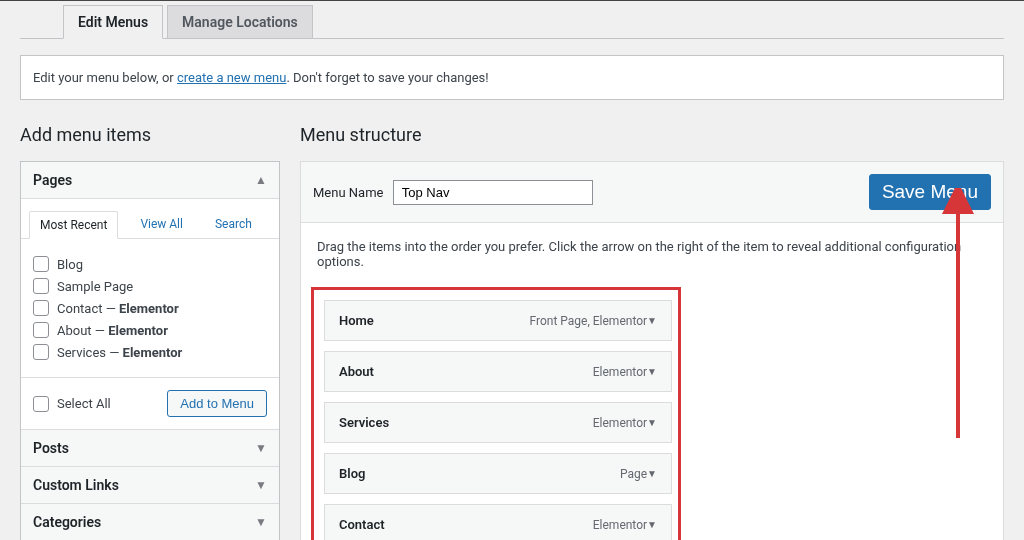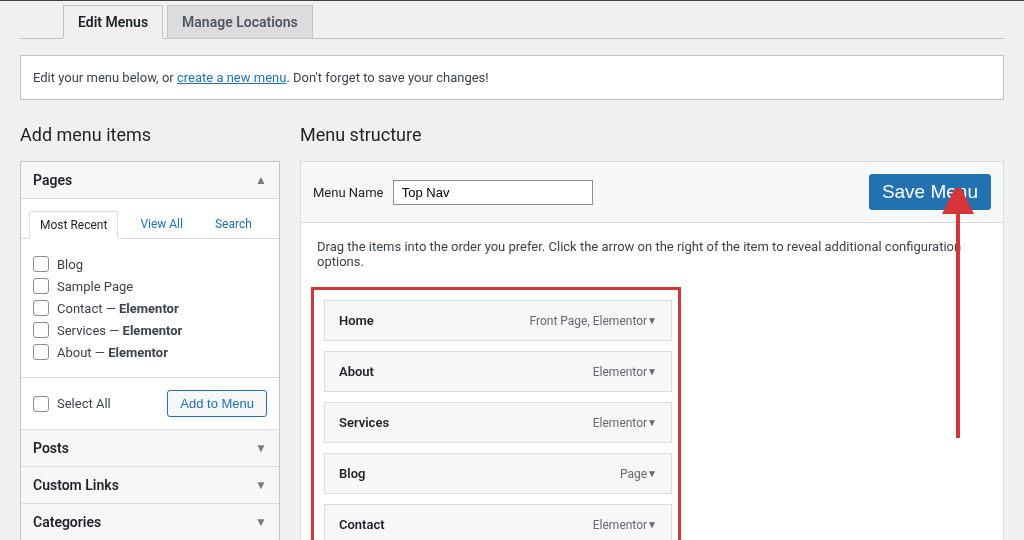--- a/index.html
+++ b/index.html
@@ -222,25 +222,25 @@
             <div class="page-item">
               <input type="checkbox" style="">
               <span>Sample Page</span>
             </div>
             <div class="page-item">
               <input type="checkbox" style="">
               <span><span>Contact</span> <span class="emdash">— <strong>Elementor</strong></span></span>
             </div>
             <div class="page-item">
               <input type="checkbox" style="">
+              <span><span>About</span> <span class="emdash">— <strong>Elementor</strong></span></span>
+            </div>
+            <div class="page-item">
+              <input type="checkbox" style="">
               <span><span>Services</span> <span class="emdash">— <strong>Elementor</strong></span></span>
-            </div>
-            <div class="page-item">
-              <input type="checkbox" style="">
-              <span><span>About</span> <span class="emdash">— <strong>Elementor</strong></span></span>
             </div>
           </div>
           <div class="add-bar">
             <div class="page-item" style="padding:0;justify-content:flex-end;">
               <input type="checkbox" style="">
               <span>Select All</span>
             </div>
             <button class="btn-secondary">Add to Menu</button>
           </div>
         </div>

